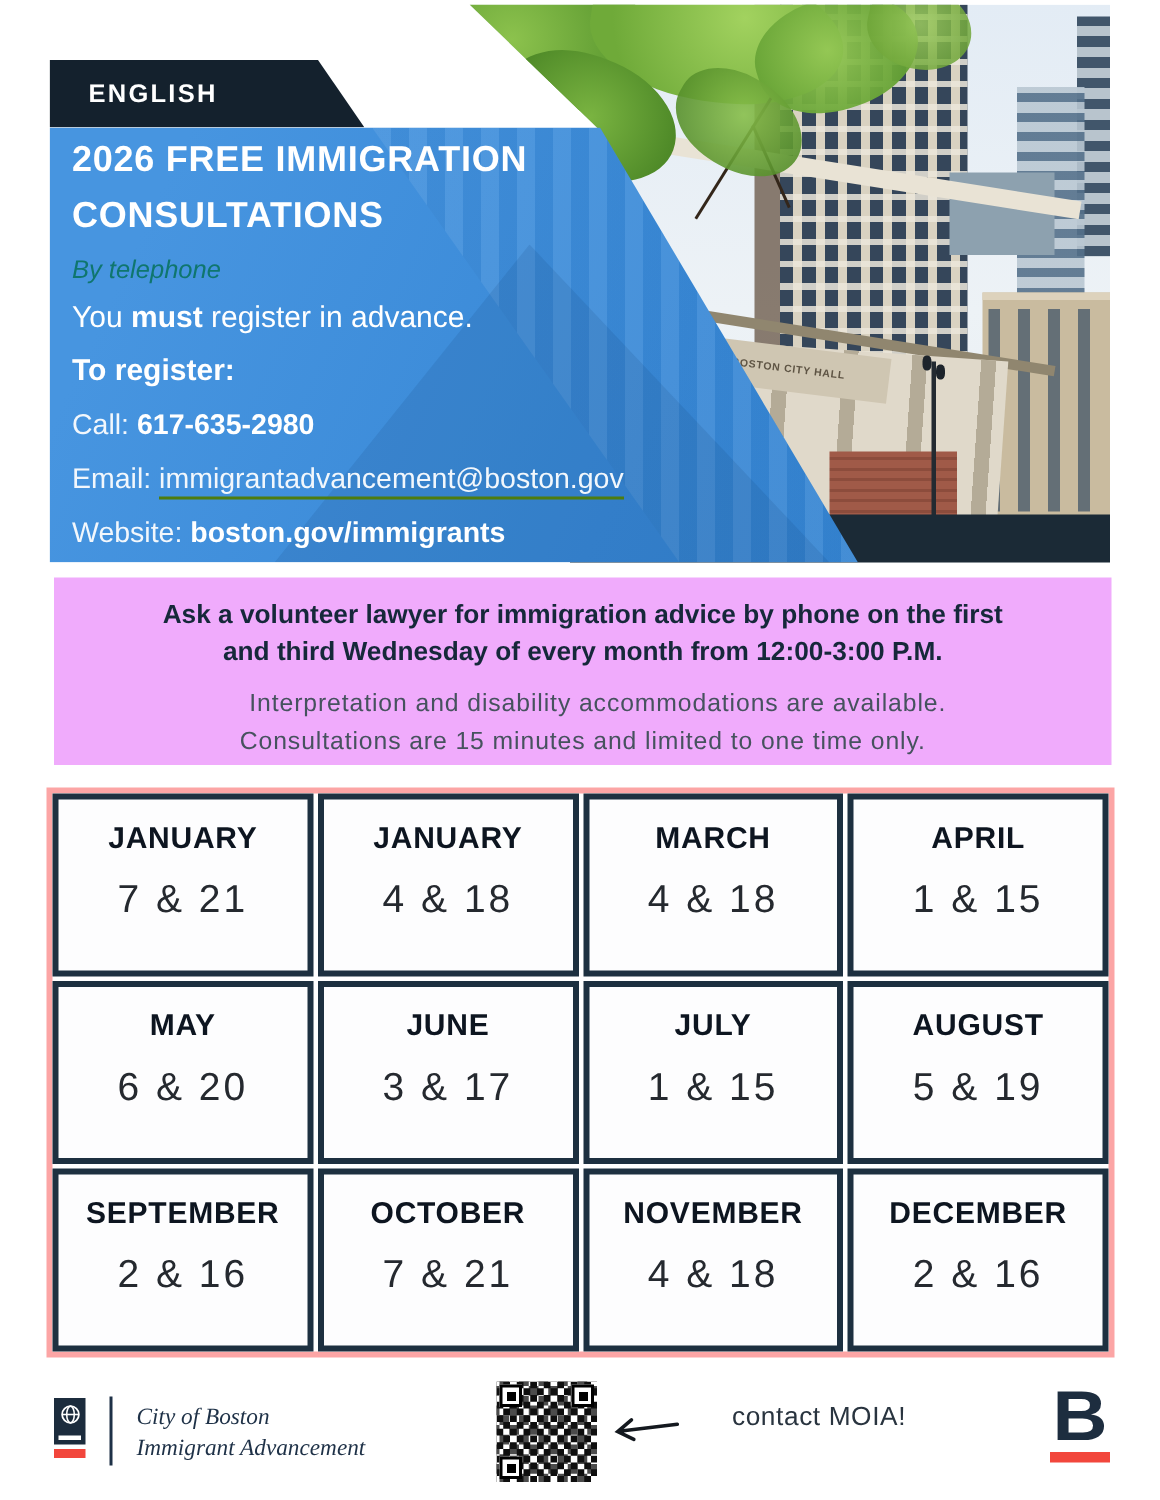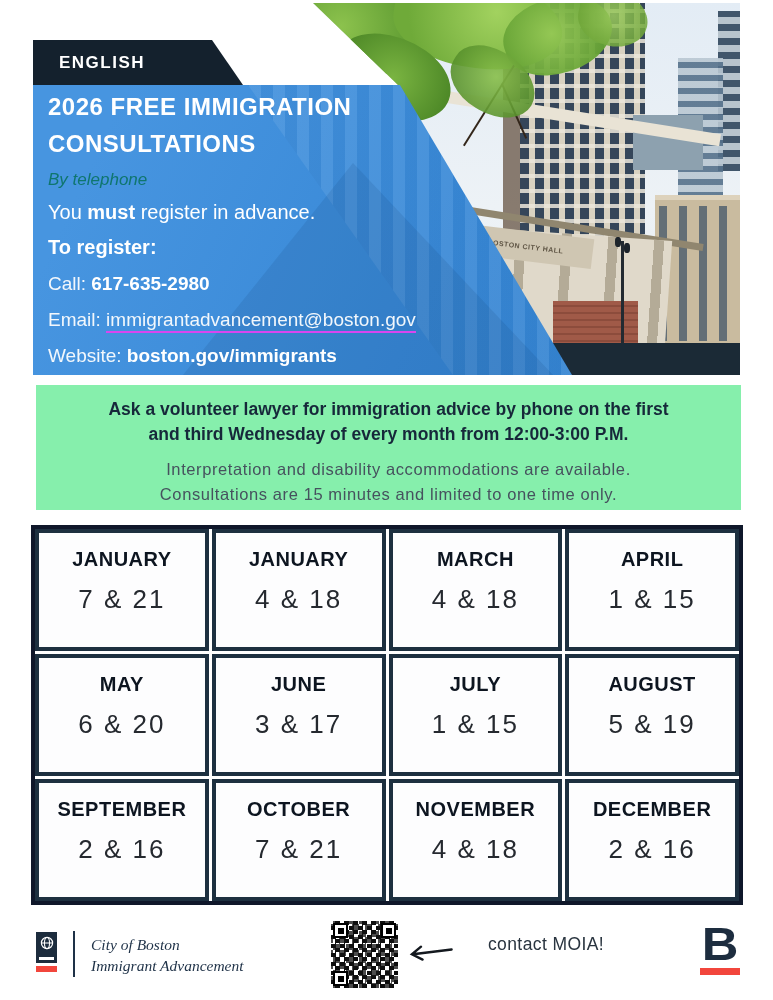--- a/index.html
+++ b/index.html
@@ -78,32 +78,32 @@
   
   .hero-text { position:absolute; left:15px; top:92px; width:480px; color:#fff; z-index:5; }
   .h-title { font-size:24px; font-weight:700; letter-spacing:.5px; line-height:1; }
   .h-title2 { margin-top:13px; }
   .h-sub { margin-top:14px; font-style:italic; font-size:17px; font-weight:500; color:#0f766e; }
   .h-register { margin-top:11px; font-size:20px; font-weight:400; }
   .h-register b { font-weight:700; }
   .h-toreg { margin-top:12px; font-size:20px; font-weight:700; }
   .h-line { margin-top:14px; font-size:19px; font-weight:400; color:#f2f7fc; }
   .h-line .strong { font-weight:700; color:#fff; }
-  .h-line .linkish { border-bottom:2px solid #d946ef; padding-bottom:1px; cursor:pointer; }
-
-  
-  .notice { position:absolute; left:36px; top:385px; width:705px; height:125px; background:#86efac;
+  .h-line .linkish { border-bottom:2px solid #4d7c0f; padding-bottom:1px; cursor:pointer; }
+
+  
+  .notice { position:absolute; left:36px; top:385px; width:705px; height:125px; background:#f0abfc;
     text-align:center; padding-top:12px; }
   .n-bold { font-size:17.5px; font-weight:700; color:#16283a; line-height:1.45; }
   .n-reg { font-size:16.5px; font-weight:400; color:#46525e; letter-spacing:.6px; line-height:1.5; }
   .n-reg.first { margin-top:9px;padding-left:20px; }
 
   
   .calendar { position:absolute; left:31px; top:525px; width:712px; height:380px;
-    border:4px solid #0f172a; display:grid; grid-template-columns:repeat(4,1fr); grid-template-rows:repeat(3,1fr);
+    border:4px solid #fca5a5; display:grid; grid-template-columns:repeat(4,1fr); grid-template-rows:repeat(3,1fr);
     gap:3px; background:#fff; }
   .cell { border:4px solid #1d3040; background:#fdfdfe; text-align:center; padding-top:15px; }
   .m-name { font-size:20px; font-weight:700; letter-spacing:.5px; color:#0d1520; }
   .m-dates { margin-top:13px; font-size:26px; font-weight:400; letter-spacing:2px; color:#25292f; }
 
   
   .footer { position:absolute; left:36px; top:916px; width:705px; height:76px; }
   .seal { position:absolute; left:0; top:16px; width:21px; }
   .seal-box { position:relative; width:21px; height:31px; background:#1c2c3d; }
   .seal-box svg { position:absolute; left:3.5px; top:4px; }

